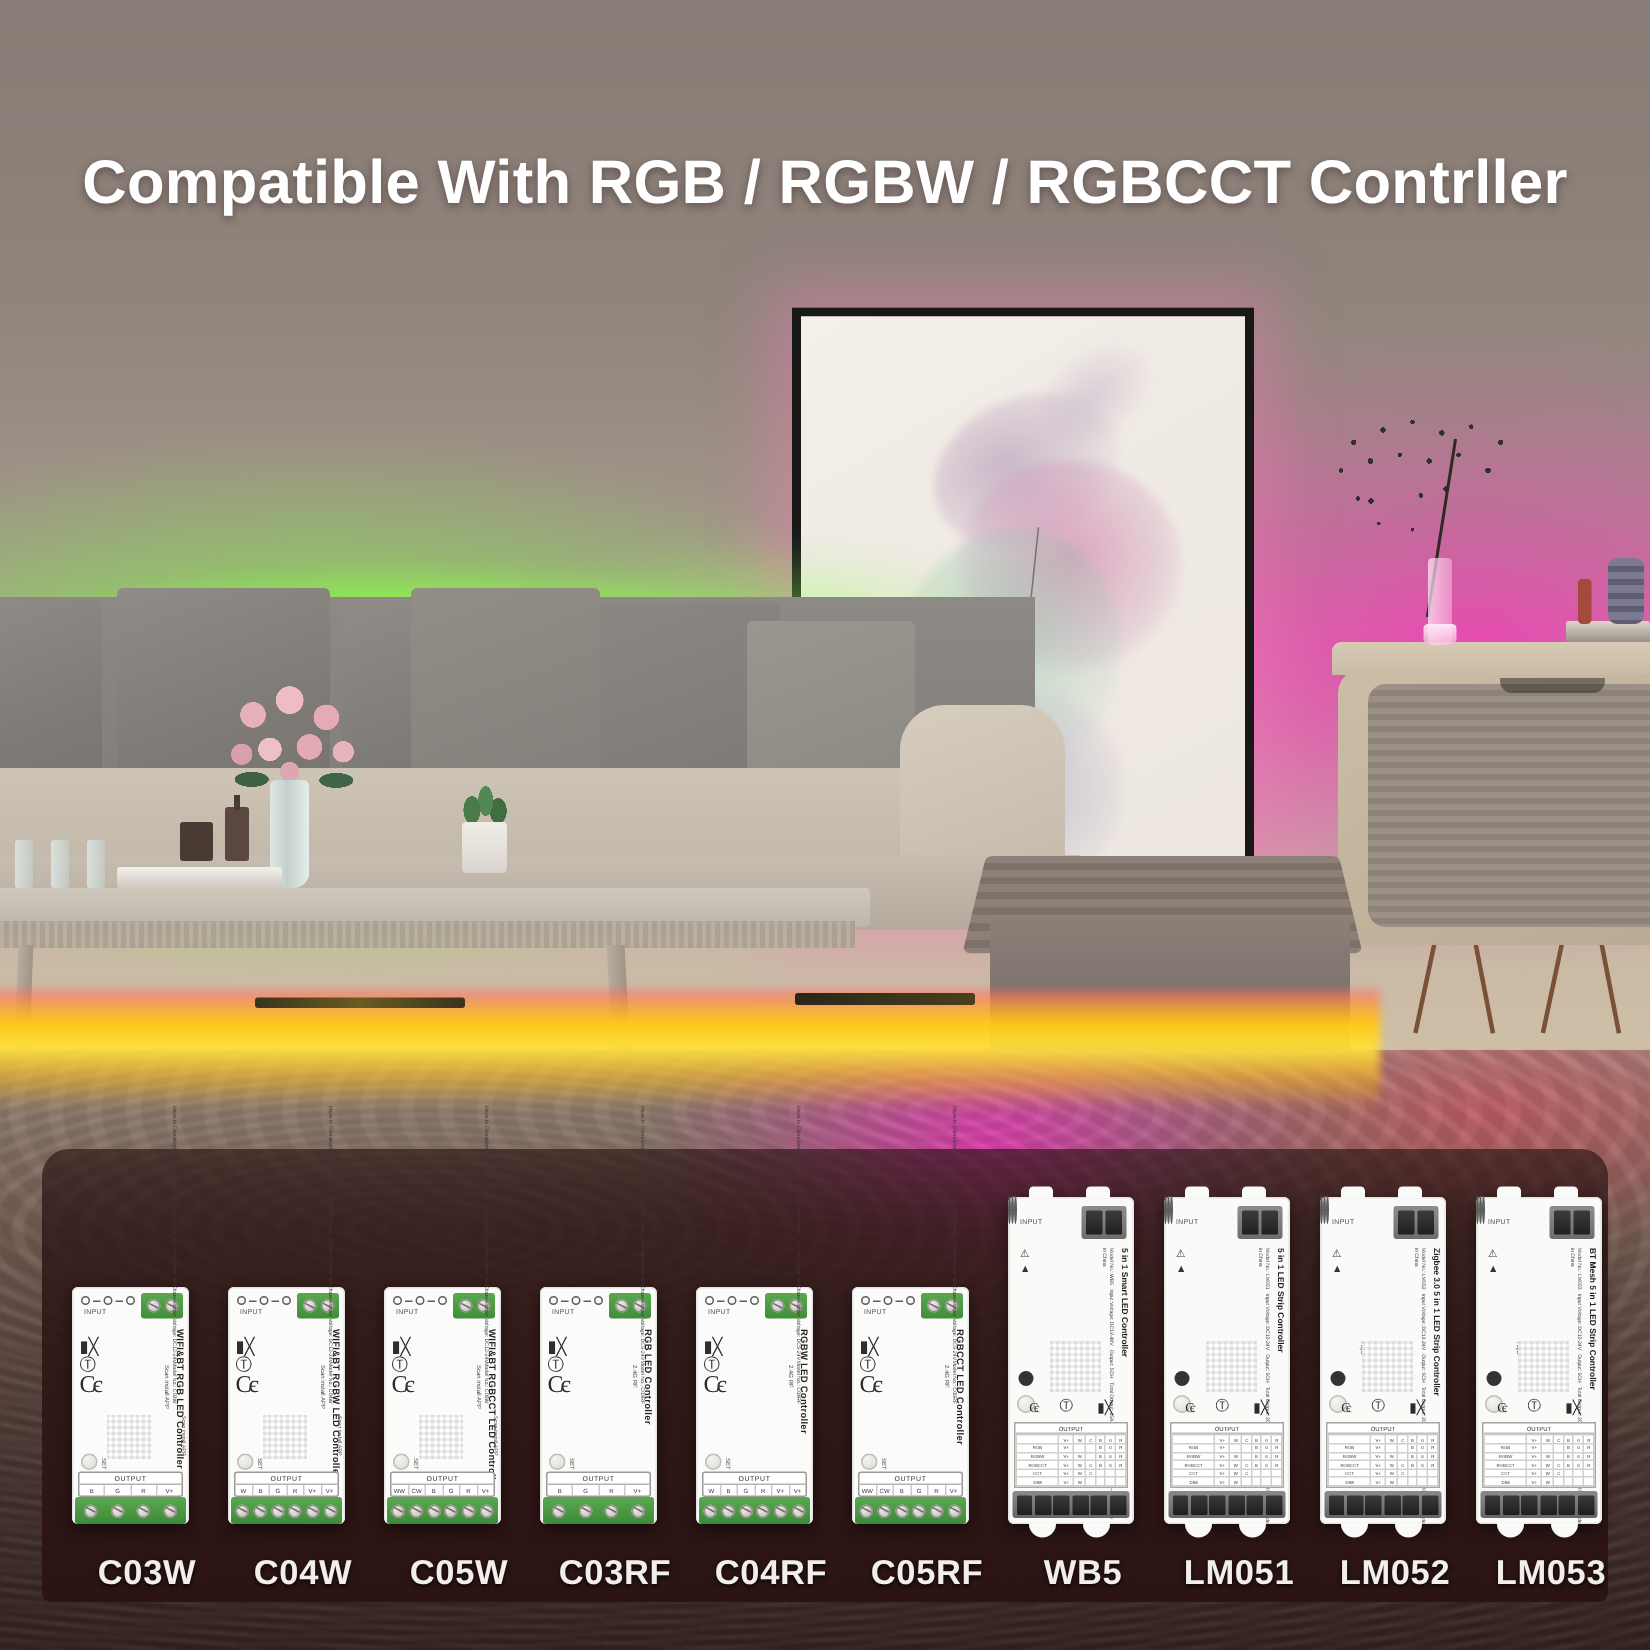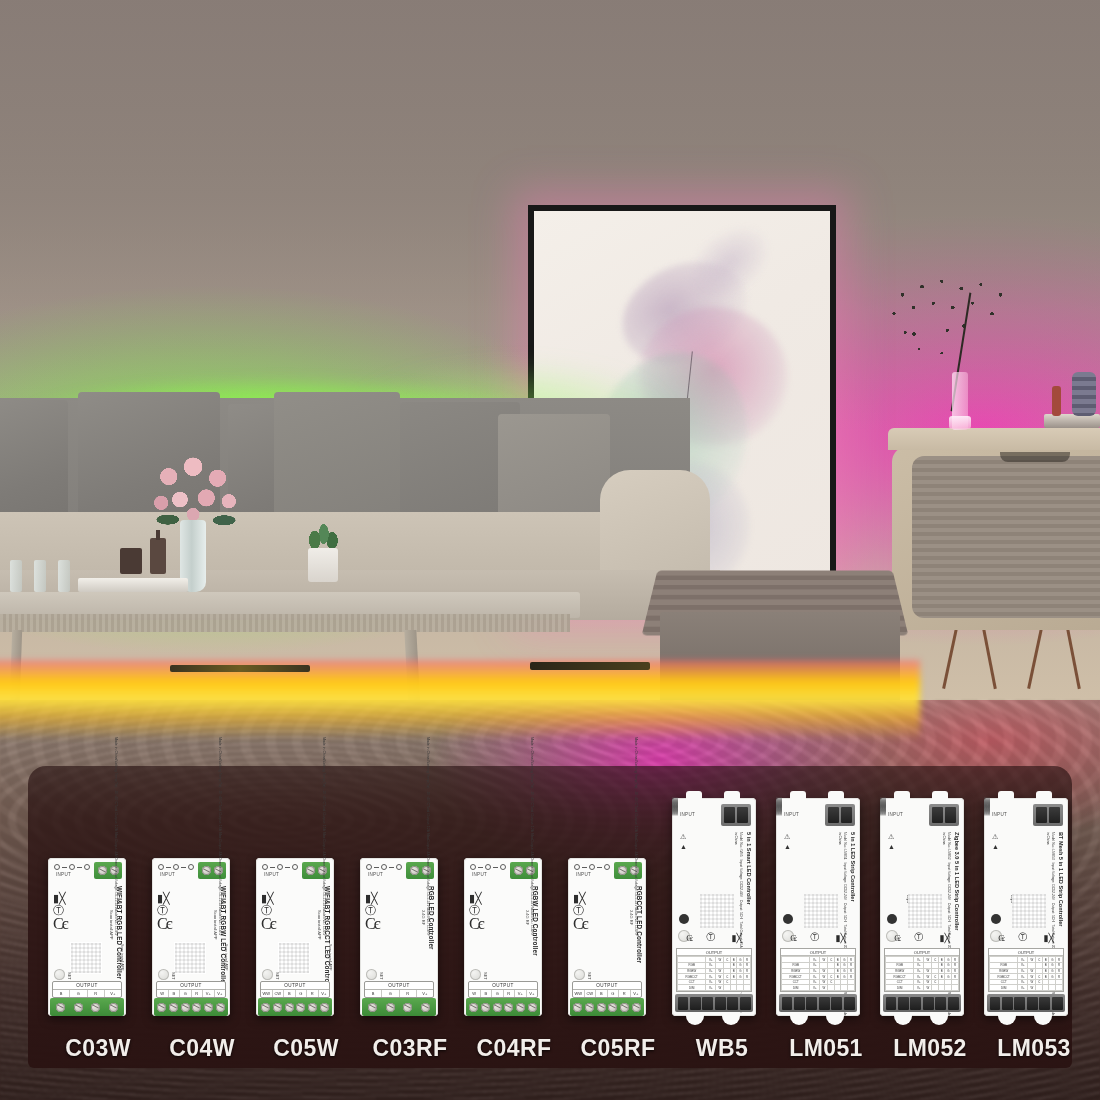--- a/index.html
+++ b/index.html
@@ -322,20 +322,21 @@
     <div class="leg leg1"></div>
     <div class="leg leg2"></div>
 
     <div class="floor"></div>
     <div class="floor-swirl"></div>
     <div class="glow-yellow"></div>
     <div class="led-bar"></div>
     <div class="led-bar2"></div>
   </div>
 
+  <div class="title">Compatible With RGB / RGBW / RGBCCT Contrller</div>
 
   <div class="panel"></div>
 
   <div class="devices">
       <div class="dev small" style="left: 48px;">
         <div class="inp-row">
           <span class="circ"></span>
           <span class="dash"></span>
           <span class="circ"></span>
           <span class="dash"></span>

